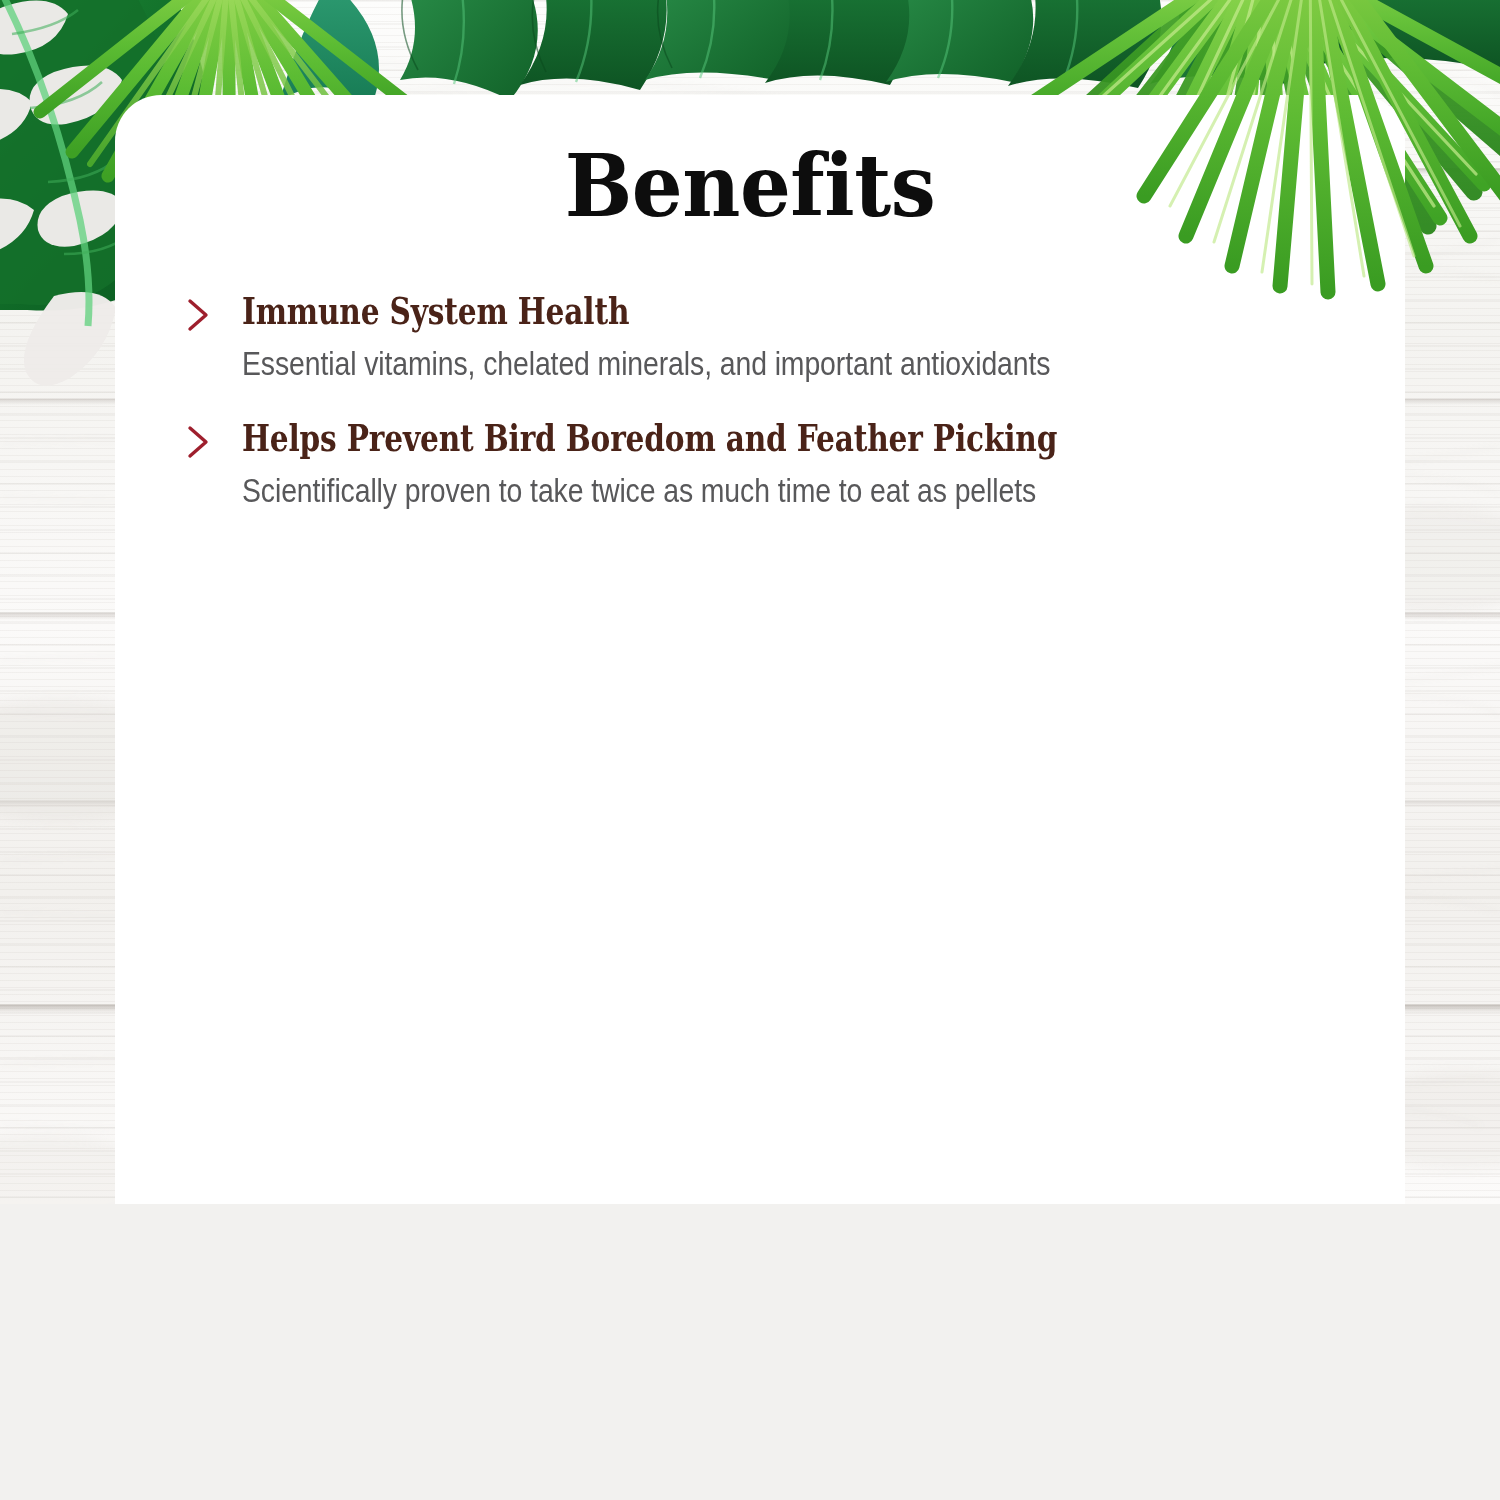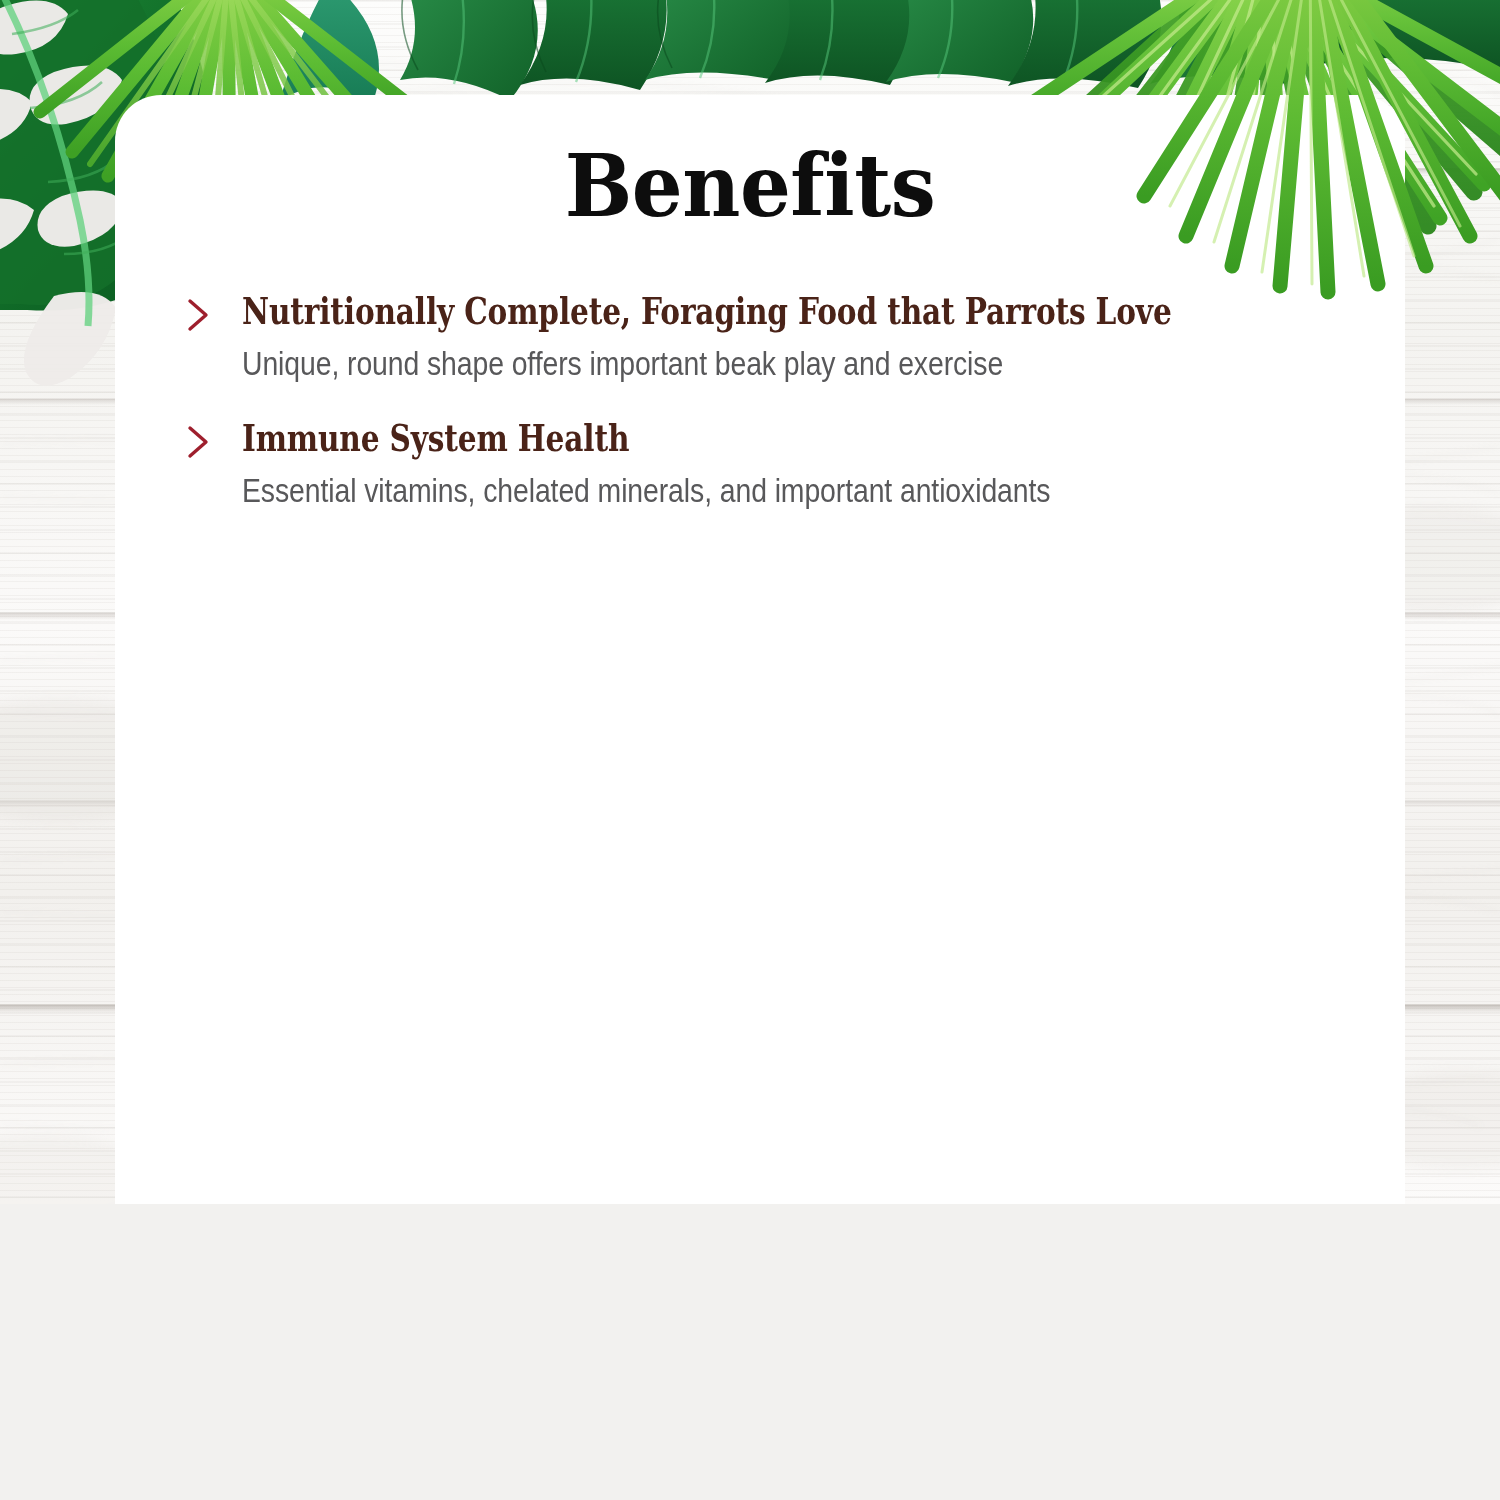--- a/index.html
+++ b/index.html
@@ -456,42 +456,42 @@
         <path d="M0 4 L104 320"></path>
         <path d="M0 4 L150 290"></path>
       </g>
     </g>
   </svg>
 
   <div class="page-title">Benefits</div>
 
   <div class="benefits-list">
 
-    <div class="benefit-item">
-      <span class="chev-icon">
-        <svg width="26" height="34" viewBox="0 0 26 34" fill="none">
-          <path d="M4 3 L20 17 L4 31" stroke="#9e1f2d" stroke-width="3.4" stroke-linecap="round" stroke-linejoin="round"></path>
-        </svg>
-      </span>
-      <p class="benefit-heading">Nutritionally Complete, Foraging Food that Parrots Love</p>
-      <p class="benefit-sub">Unique, round shape offers important beak play and exercise</p>
-    </div>
 
 
     <div class="benefit-item">
       <span class="chev-icon">
         <svg width="26" height="34" viewBox="0 0 26 34" fill="none">
           <path d="M4 3 L20 17 L4 31" stroke="#9e1f2d" stroke-width="3.4" stroke-linecap="round" stroke-linejoin="round"></path>
         </svg>
       </span>
       <p class="benefit-heading">Immune System Health</p>
       <p class="benefit-sub">Essential vitamins, chelated minerals, and important antioxidants</p>
     </div>
 
 
+    <div class="benefit-item">
+      <span class="chev-icon">
+        <svg width="26" height="34" viewBox="0 0 26 34" fill="none">
+          <path d="M4 3 L20 17 L4 31" stroke="#9e1f2d" stroke-width="3.4" stroke-linecap="round" stroke-linejoin="round"></path>
+        </svg>
+      </span>
+      <p class="benefit-heading">Helps Prevent Bird Boredom and Feather Picking</p>
+      <p class="benefit-sub">Scientifically proven to take twice as much time to eat as pellets</p>
+    </div>
 
 
   </div>
 
   <div class="usa-badge">
     <svg class="usa-flag" viewBox="0 0 138 90">
       <rect x="0" y="0" width="138" height="90" fill="#ffffff"></rect>
       <g fill="#c0202e">
         <rect x="0" y="0" width="138" height="8.4"></rect>
         <rect x="0" y="16.8" width="138" height="8.4"></rect>

